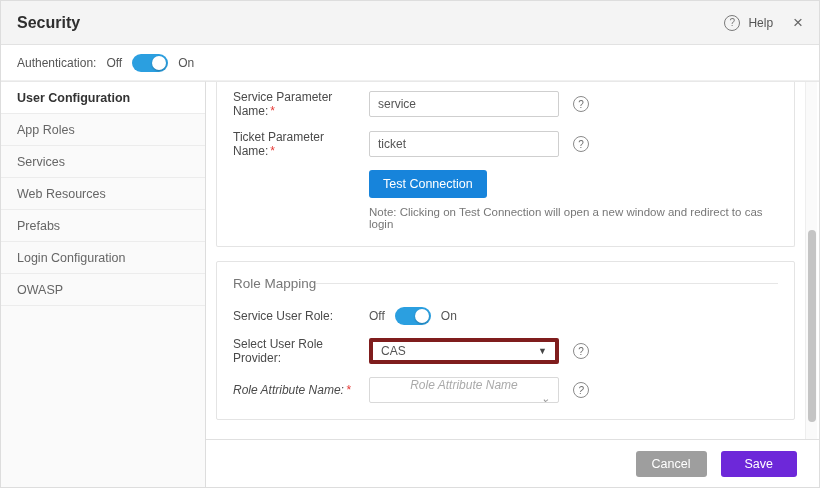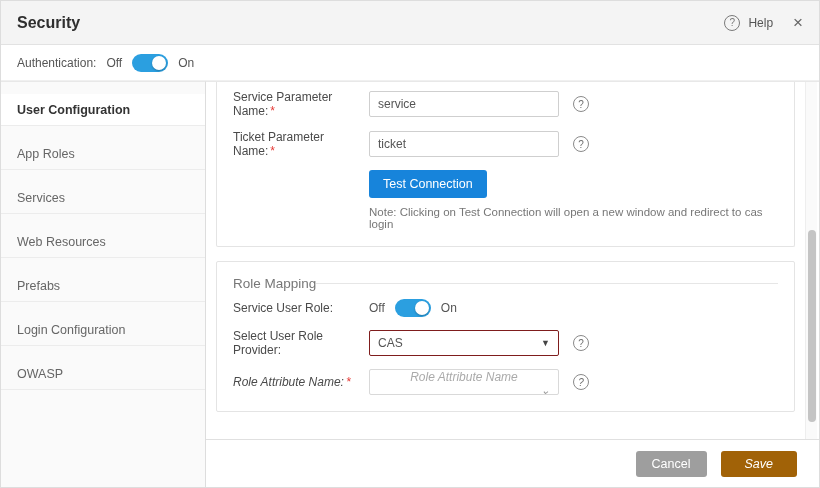--- a/index.html
+++ b/index.html
@@ -19,58 +19,58 @@
   
   .auth-row { height:36px; background:#fff; display:flex; align-items:center; padding:0 16px; gap:10px; flex:0 0 auto; border-bottom:1px solid #f0f0f0; }
   .auth-label { color:#555; }
   .toggle-off, .toggle-on { color:#555; }
   .toggle { width:36px; height:18px; border-radius:10px; background:#2b9fe0; position:relative; cursor:pointer; display:inline-block; }
   .toggle .knob { position:absolute; top:2px; right:2px; width:14px; height:14px; border-radius:50%; background:#fff; box-shadow:0 1px 2px rgba(0,0,0,.25); }
 
   
   .main { flex:1 1 auto; display:flex; min-height:0; }
   .sidebar { width:205px; flex:0 0 205px; background:#fafafa; border-right:1px solid #ddd; border-top:1px solid #e8e8e8; }
-  .side-item { height:32px; display:flex; align-items:center; padding:4px 16px; color:#666; border-bottom:1px solid #ececec; cursor:pointer; font-size:12.5px; background:transparent;margin-top:12px; }
+  .side-item { height:32px; display:flex; align-items:center; padding:4px 16px; color:#666; border-bottom:1px solid #ececec; cursor:pointer; font-size:12.5px; background:transparent; }
   .side-item.active { background:#fff; color:#333; font-weight:700; }
 
   .content { flex:1 1 auto; position:relative; background:#fff; min-width:0; display:flex; flex-direction:column; border-top:1px solid #e8e8e8; }
   .scroll-region { flex:1 1 auto; overflow:hidden; padding:0 24px 0 10px; position:relative; }
 
   .panel { border:1px solid #e4e4e4; border-radius:2px; background:#fff; padding:14px 16px; }
   .panel-first { margin-top:-6px; border-top:none; }
   .panel-role { margin-top:14px; }
 
   .form-row { display:flex; align-items:center; margin-bottom:12px; }
   .form-label { width:136px; flex:0 0 136px; color:#4a4a4a; }
   .req { color:#e53935; margin-left:2px; }
   .text-input { width:190px; height:26px; border:1px solid #cfcfcf; border-radius:2px; padding:0 8px; font-size:12px; color:#555; font-family:"Liberation Sans", sans-serif; background:#fff; }
   .help-icon { margin-left:14px; width:16px; height:16px; border:1px solid #8a8a8a; border-radius:50%; color:#6e6e6e; font-size:10px; display:inline-flex; align-items:center; justify-content:center; cursor:pointer; }
 
   .btn-row { margin-left:136px; margin-bottom:8px; }
   .btn { border:none; border-radius:3px; font-size:12.5px; cursor:pointer; font-family:"Liberation Sans", sans-serif; }
   .btn-primary { background:#1784db; color:#fff; padding:7px 14px; }
   .note { margin-left:136px; color:#777; font-size:11.5px; margin-bottom:2px; }
 
-  .panel-title-row { display:flex; align-items:center; margin-bottom:8px; }
+  .panel-title-row { display:flex; align-items:center; margin-bottom:16px; }
   .panel-title { color:#777; font-size:13.5px; white-space:nowrap; }
   .panel-title-line { flex:1 1 auto; height:1px; background:#e6e6e6; }
 
-  .select-box { width:190px; height:26px; border:1px solid #7f1d1d; border-radius:2px; background:#fff; display:flex; align-items:center; padding:4px 8px; color:#555; cursor:pointer; }
+  .select-box { width:190px; height:26px; border:4px solid #7f1d1d; border-radius:2px; background:#fff; display:flex; align-items:center; padding:4px 8px; color:#555; cursor:pointer; }
   .select-box .caret { margin-left:auto; font-size:9px; color:#444; }
   .combo-box { width:190px; height:26px; border:1px solid #d9d9d9; border-radius:2px; background:#fff; display:flex; align-items:center; padding:0 8px; color:#aaa; cursor:pointer;flex-direction:column; }
   .combo-box .chev { margin-left:auto; font-size:11px; color:#999; }
 
   
   .vscrollbar { position:absolute; top:0; right:2px; width:12px; height:360px; background:#fafafa; border-left:1px solid #eee; }
   .vscroll-thumb { position:absolute; left:2px; width:8px; border-radius:4px; background:#c4c4c4; top:148px; height:192px; }
 
   
   .footer { flex:0 0 48px; border-top:1px solid #e0e0e0; display:flex; align-items:center; justify-content:flex-end; gap:14px; padding:0 22px; background:#fff; }
   .btn-cancel { background:#9e9e9e; color:#fff; padding:6px 16px; }
-  .btn-save { background:#a16207; color:#fff; padding:6px 24px;font-style:italic; }
+  .btn-save { background:#6d28d9; color:#fff; padding:6px 24px; }
 </style>
 </head>
 <body>
 
 <div class="app">
 
   <div class="topbar">
     <div class="title">Security</div>
     <div class="topbar-right">
       <span class="help-circle">?</span>

